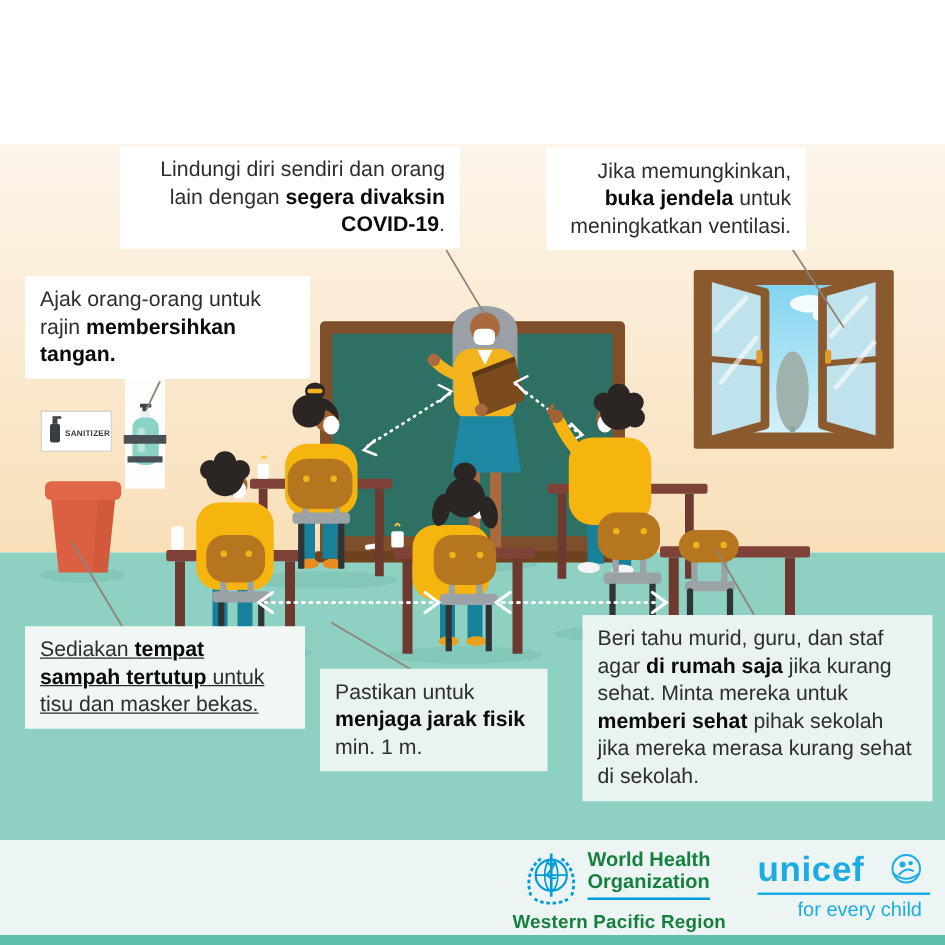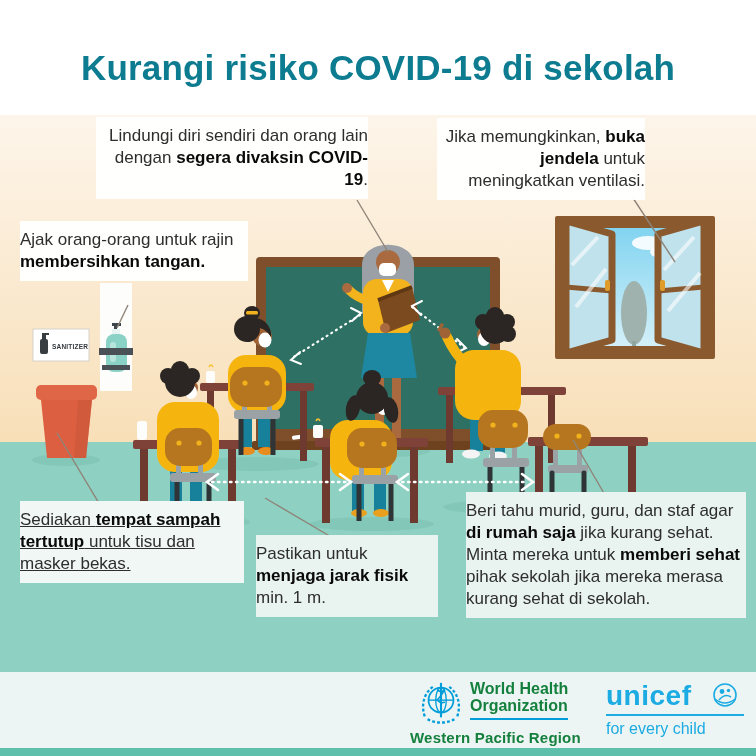--- a/index.html
+++ b/index.html
@@ -11,48 +11,45 @@
   .header{position:absolute;left:0;top:0;width:756px;height:115px;background:#ffffff;}
   .title{
     position:absolute;left:0;top:48px;width:756px;text-align:center;
     font-size:35px;font-weight:700;color:#0d7c90;letter-spacing:.2px;
   }
   
   .scene{position:absolute;left:0;top:115px;width:756px;height:557px;}
   .scene svg{position:absolute;left:0;top:0;}
   .callout{
     position:absolute;font-size:17px;line-height:1.3;color:#2e2e2e;
-    padding:8px 0;box-sizing:border-box;
+    padding:8px 12px;box-sizing:border-box;
   }
   .callout b{color:#0a0a0a;font-weight:700;}
   .c-white{background:rgba(255,255,255,.96);}
   .c-mint{background:#e9f3ef;}
   .c-mint-light{background:#f0f7f5;}
   
   .footer{position:absolute;left:0;top:672px;width:756px;height:76px;background:#ecf5f4;}
   .hashtags{position:absolute;left:14px;top:26px;display:flex;gap:26px;font-size:20px;color:#16748a;}
   .who-logo{position:absolute;left:418px;top:8px;color:#15803d;}
   .who-top{display:flex;align-items:flex-start;}
   .who-names{margin-left:6px;font-size:16px;font-weight:700;line-height:1.08;padding-bottom:3px;border-bottom:2px solid #009dd9;}
   .who-region{font-size:15px;font-weight:700;margin-top:3px;margin-left:-8px;letter-spacing:.2px;}
   .unicef-logo{position:absolute;left:606px;top:10px;color:#1cabe2;}
   .unicef-top{display:flex;align-items:flex-start;gap:20px;}
   .unicef-word{font-size:28px;font-weight:700;letter-spacing:.5px;line-height:1;}
   .unicef-divider{width:138px;height:2px;background:#1cabe2;margin-top:4px;}
-  .unicef-tagline{font-size:16px;margin-top:4px;}
+  .unicef-tagline{font-size:16px;margin-top:4px;margin-left:32px;}
   .bottom-bar{position:absolute;left:0;top:748px;width:756px;height:8px;background:#5ec0ab;}
 </style>
 </head>
 <body>
 
 <div class="poster">
 
-  <div class="header">
-    <div class="title">Kurangi risiko COVID-19 di sekolah</div>
-  </div>
 
   <div class="scene">
     <svg width="756" height="557" viewBox="0 0 756 557">
       <defs>
         <linearGradient id="wall" x1="0" y1="0" x2="0" y2="1">
           <stop offset="0" stop-color="#fdf5ea"></stop>
             <stop offset="1" stop-color="#f8dfb8"></stop>
         </linearGradient>
         <linearGradient id="sky" x1="0" y1="0" x2="0" y2="1">
           <stop offset="0" stop-color="#82d4f0"></stop>

